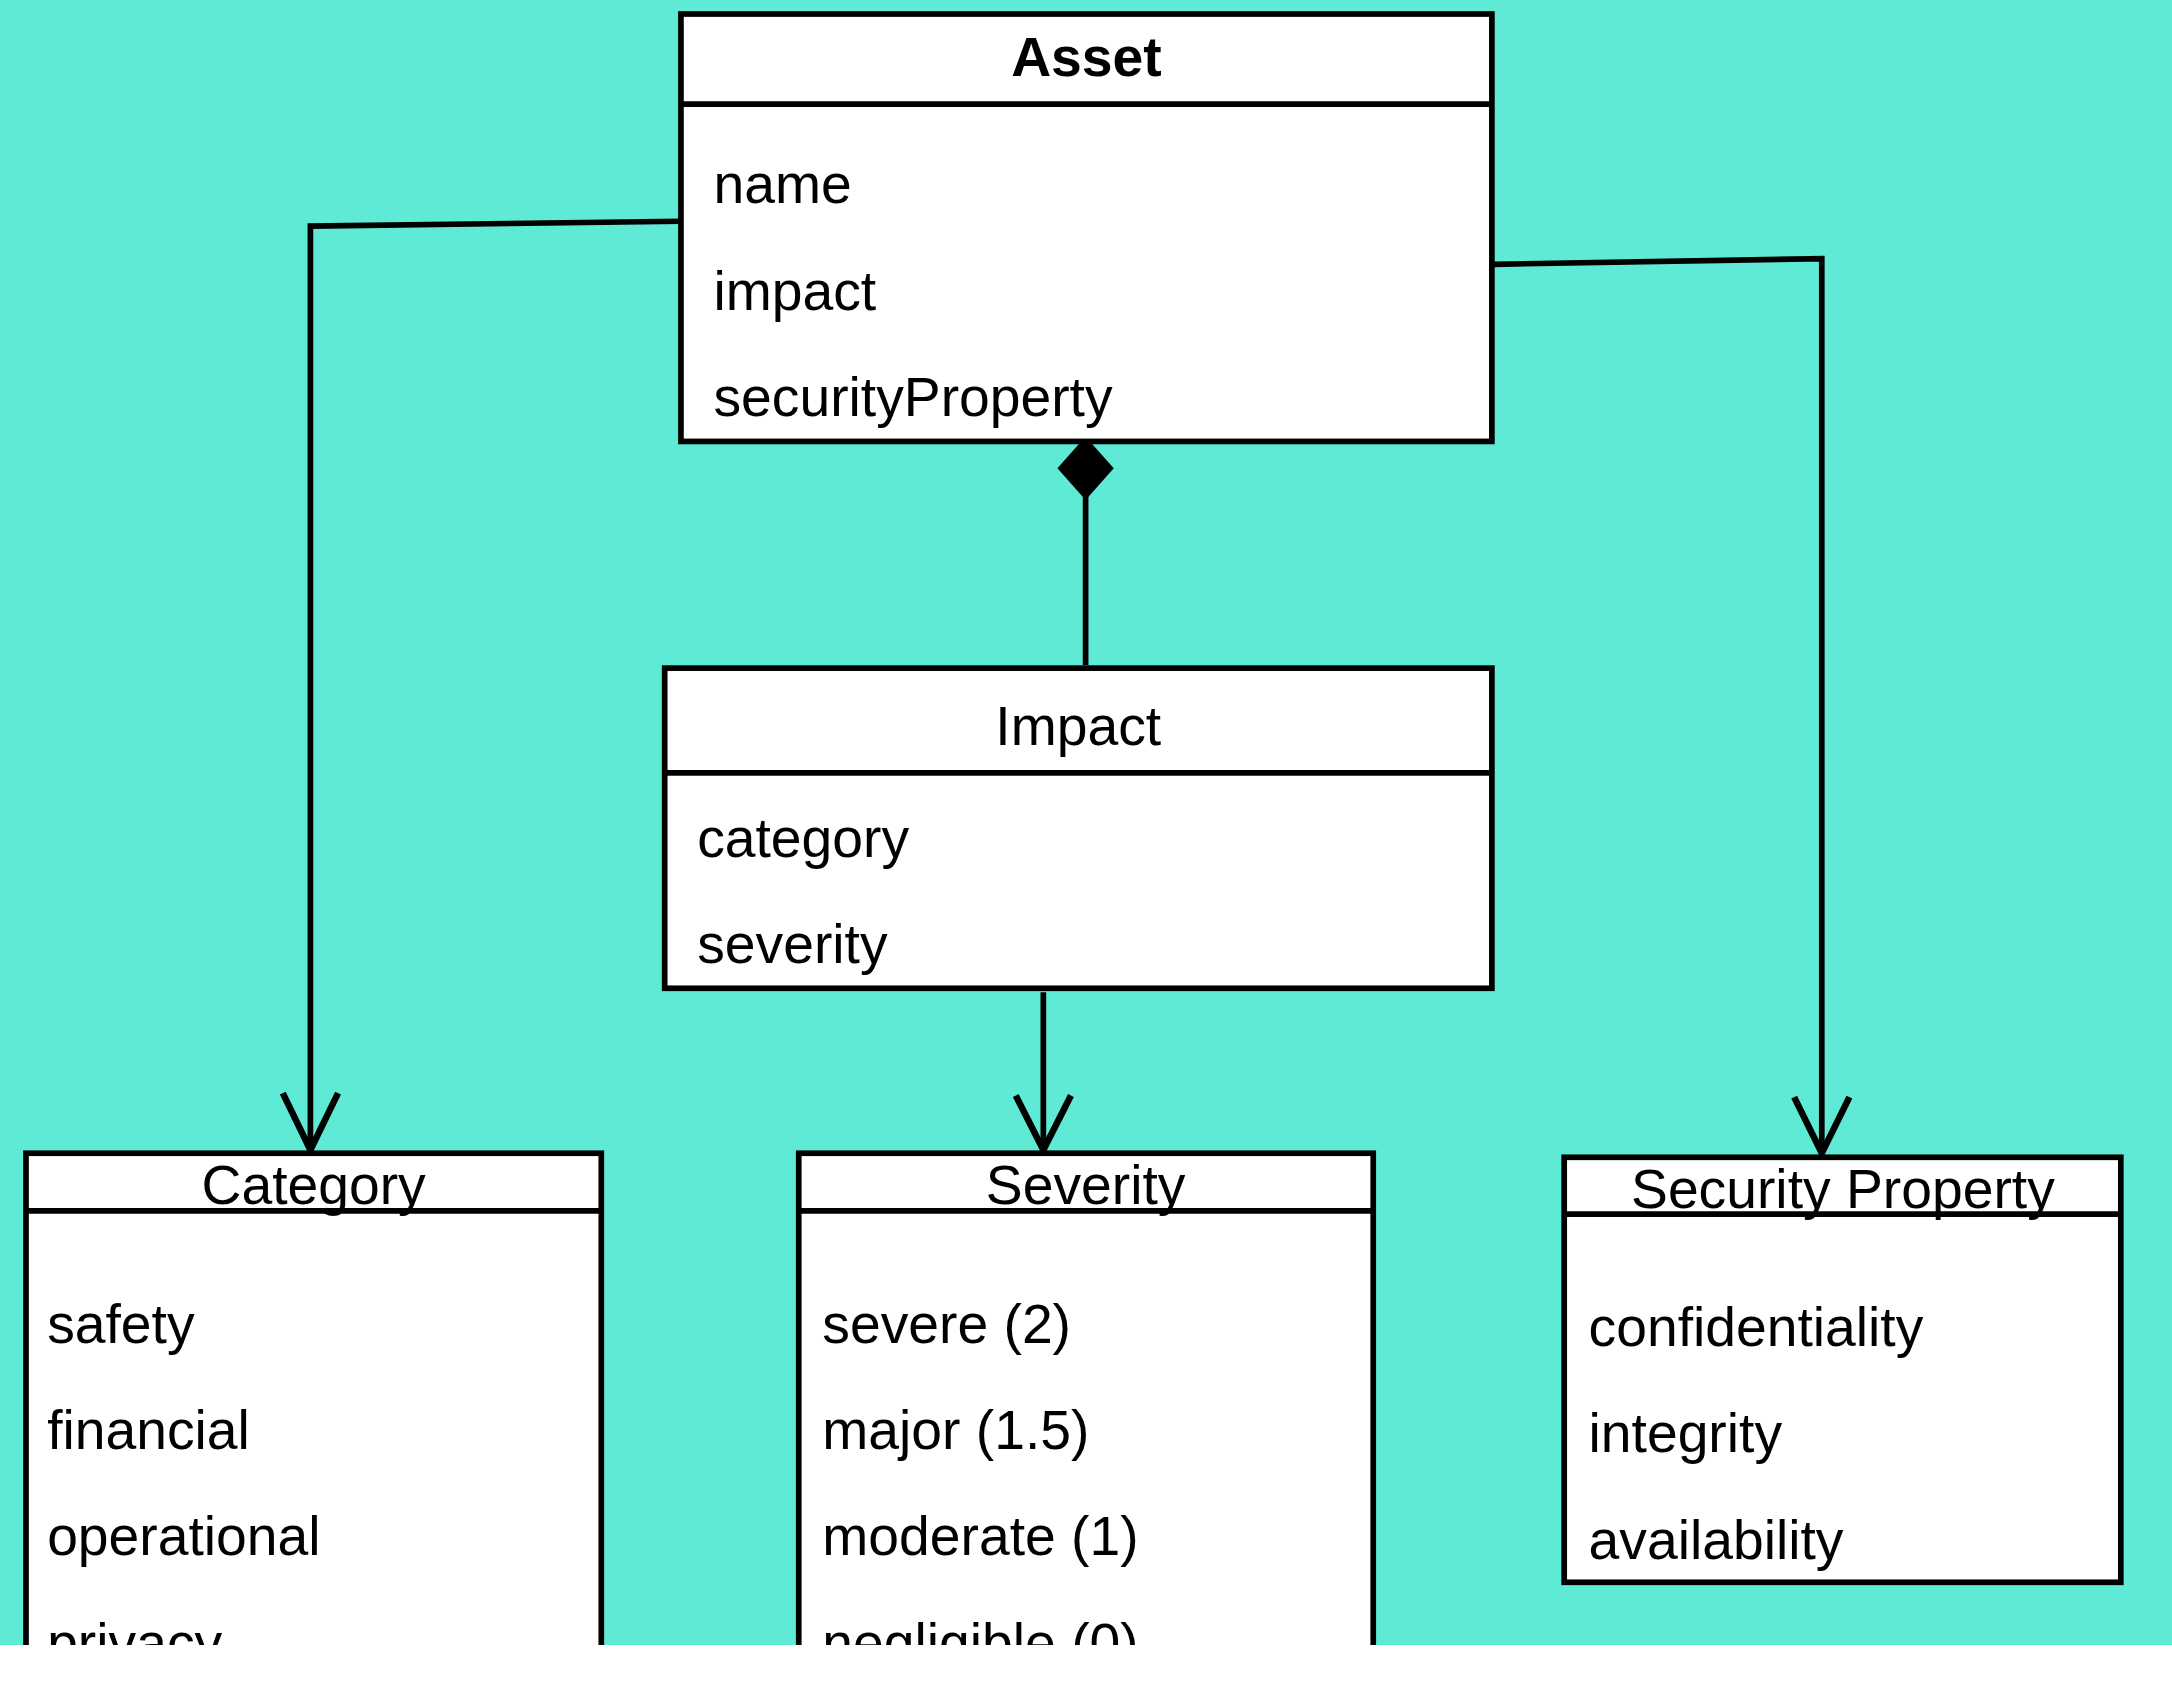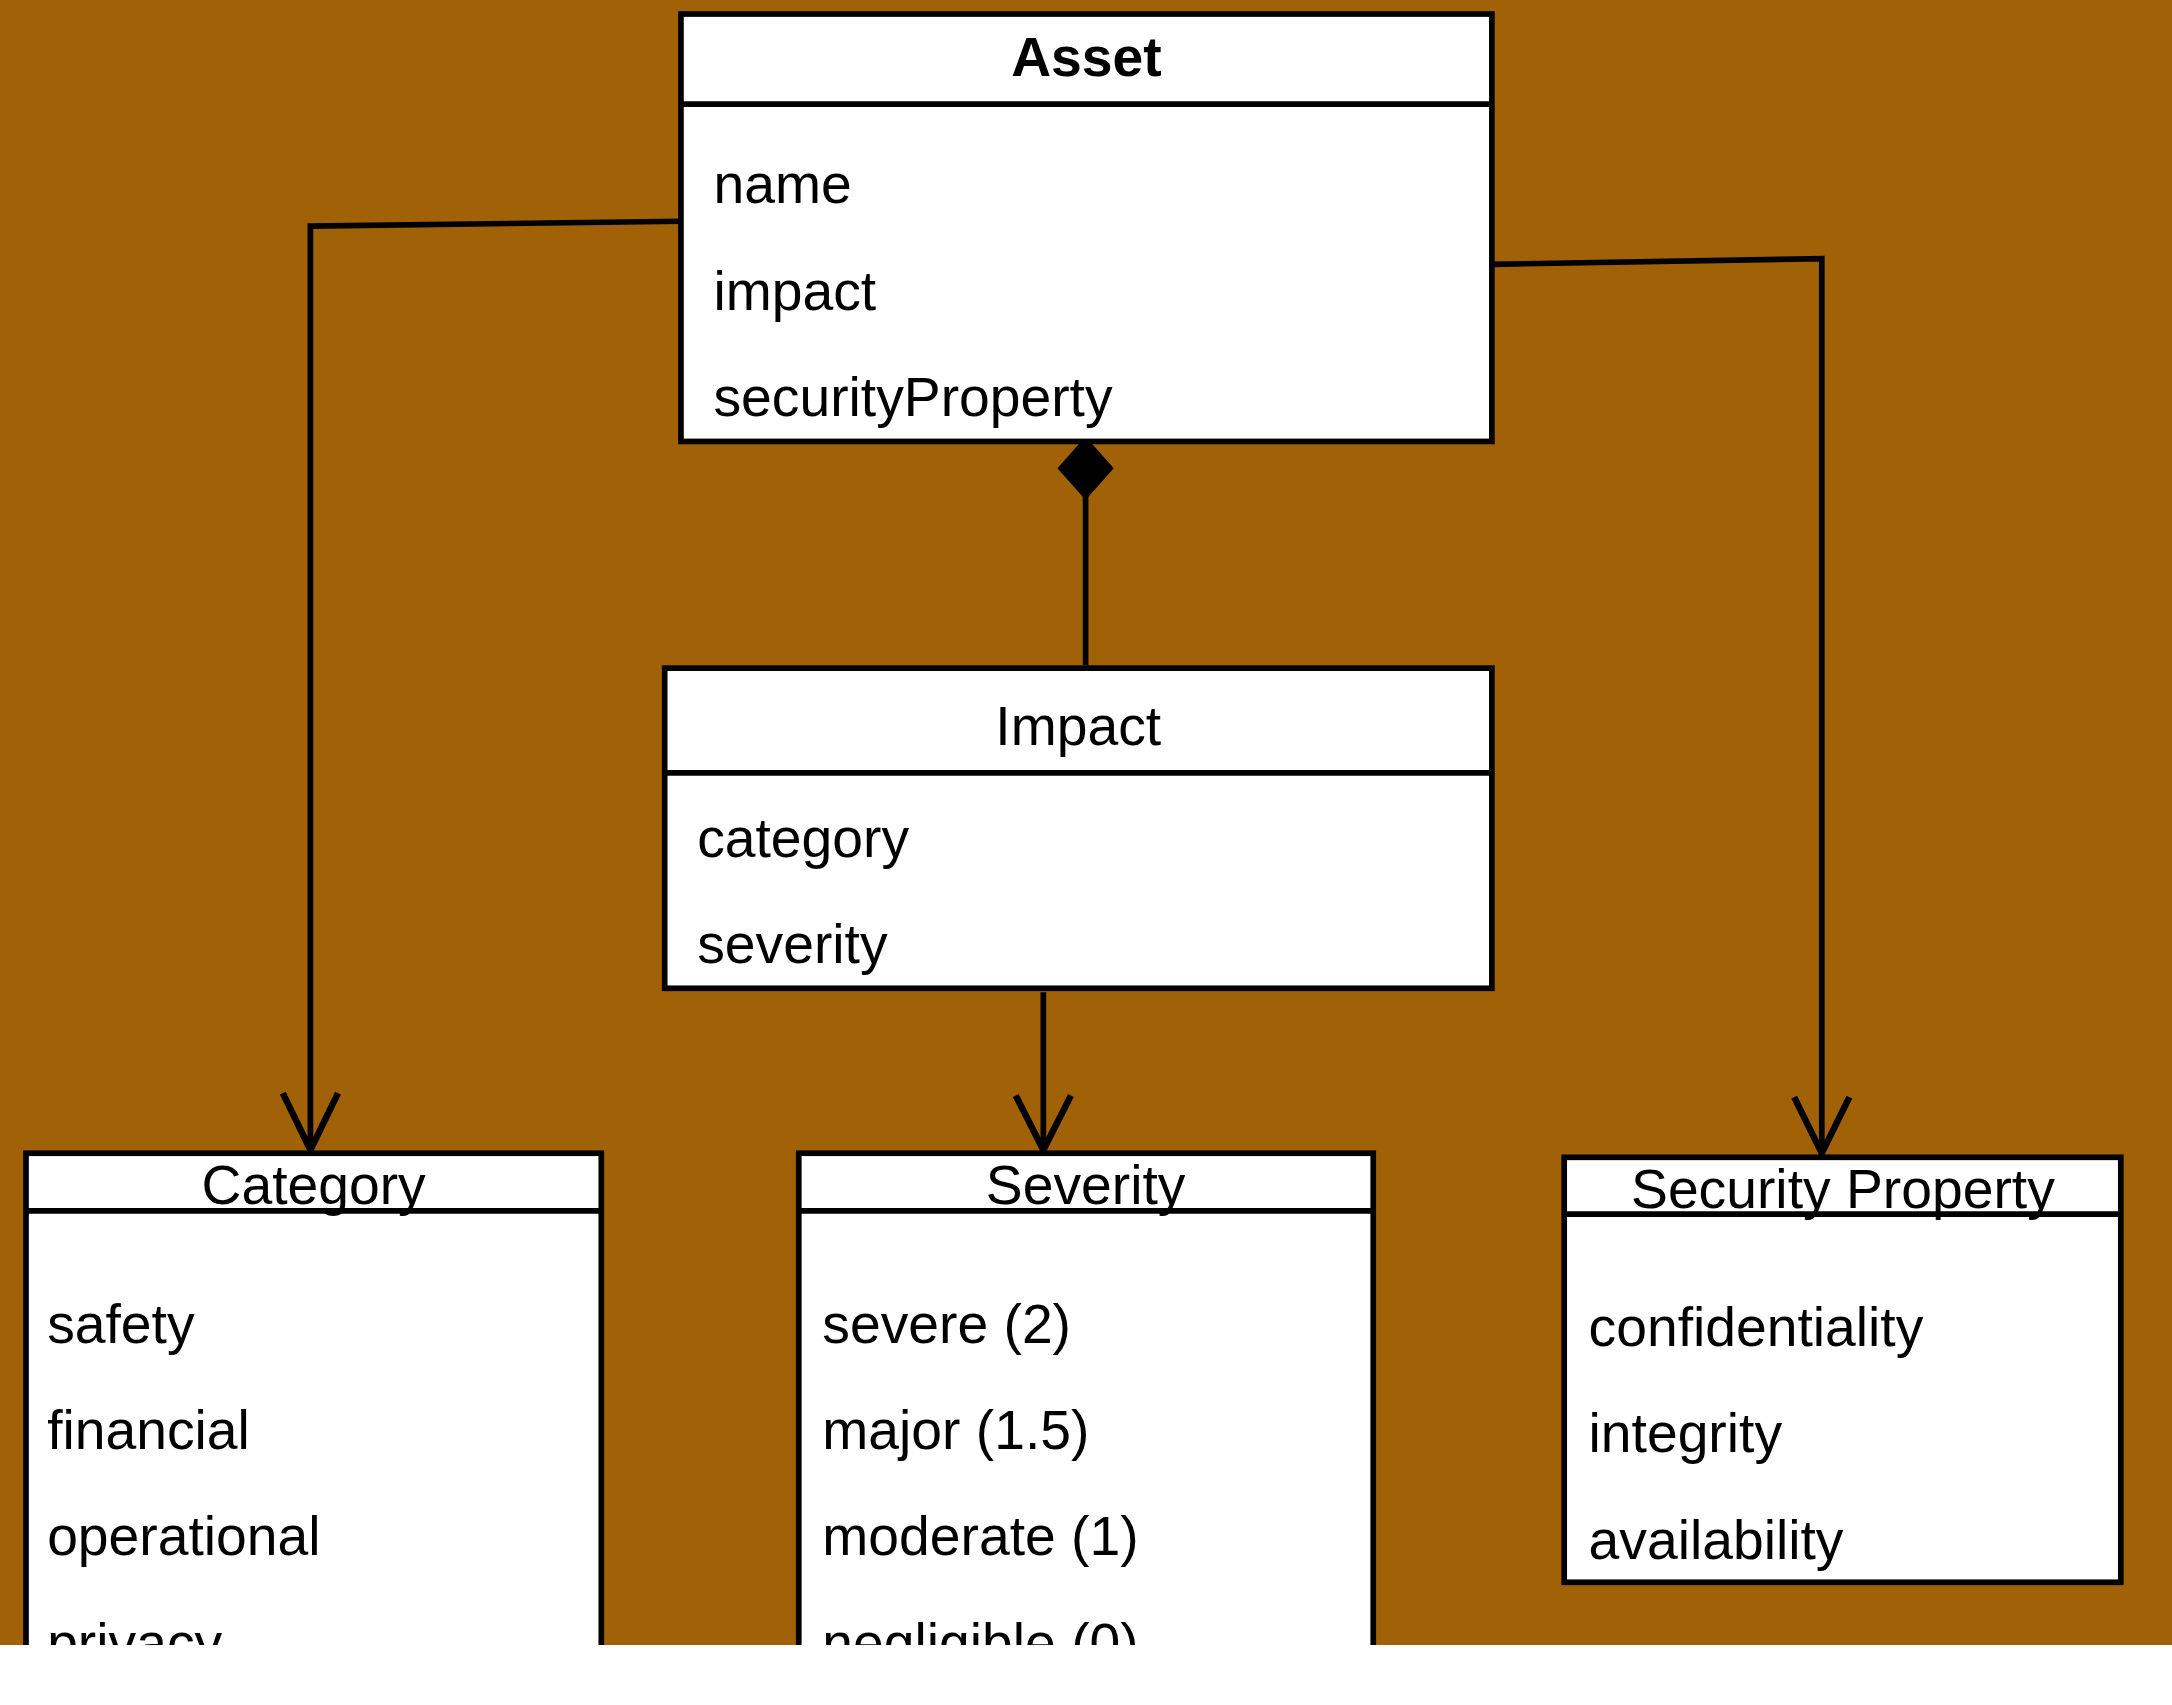--- a/index.html
+++ b/index.html
@@ -9,21 +9,21 @@
     background: #ffffff;
   }
   body {
     font-family: "Liberation Sans", sans-serif;
     color: #000000;
   }
   #diagram-root {
     position: relative;
     width: 2172px;
     height: 1645px;
-    background: #a16207;
+    background: #5eead4;
     overflow: hidden;
   }
   #diagram-svg {
     position: absolute;
     top: 0;
     left: 0;
     width: 2172px;
     height: 1706px;
     display: block;
   }

